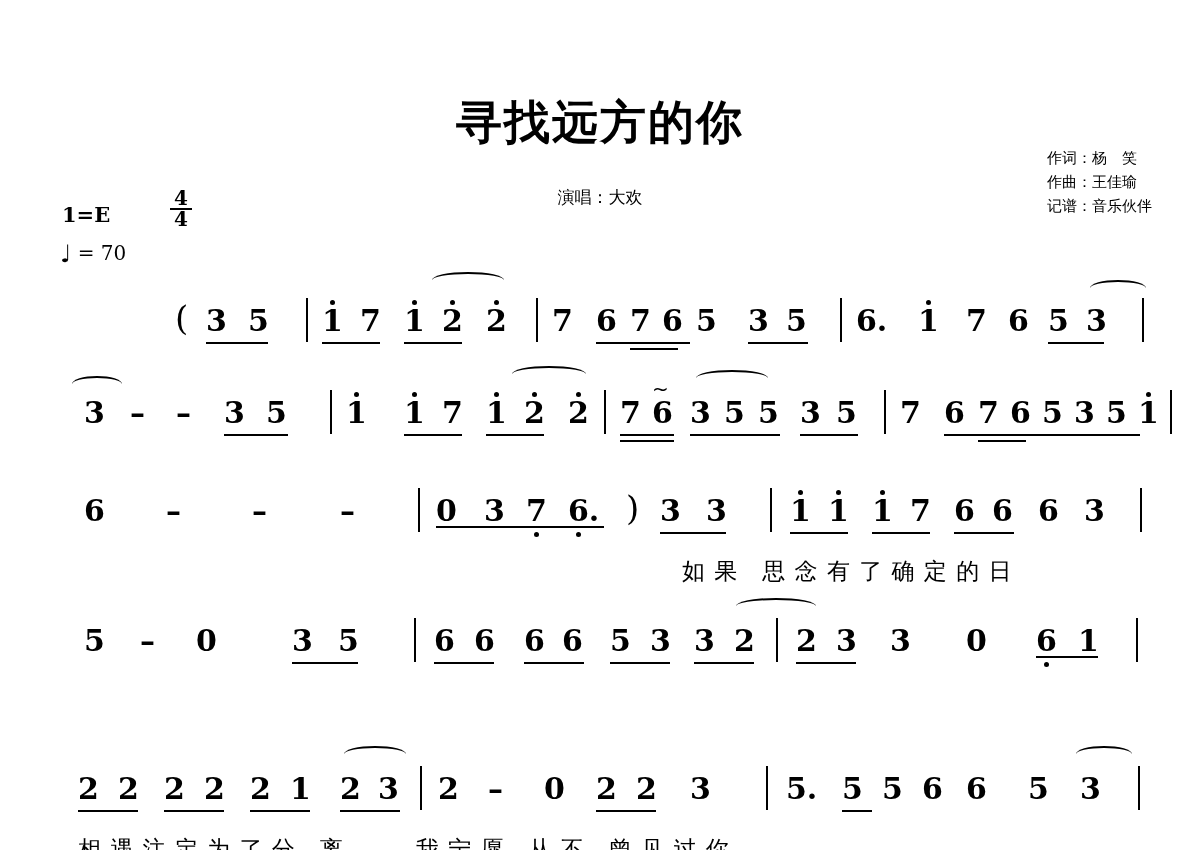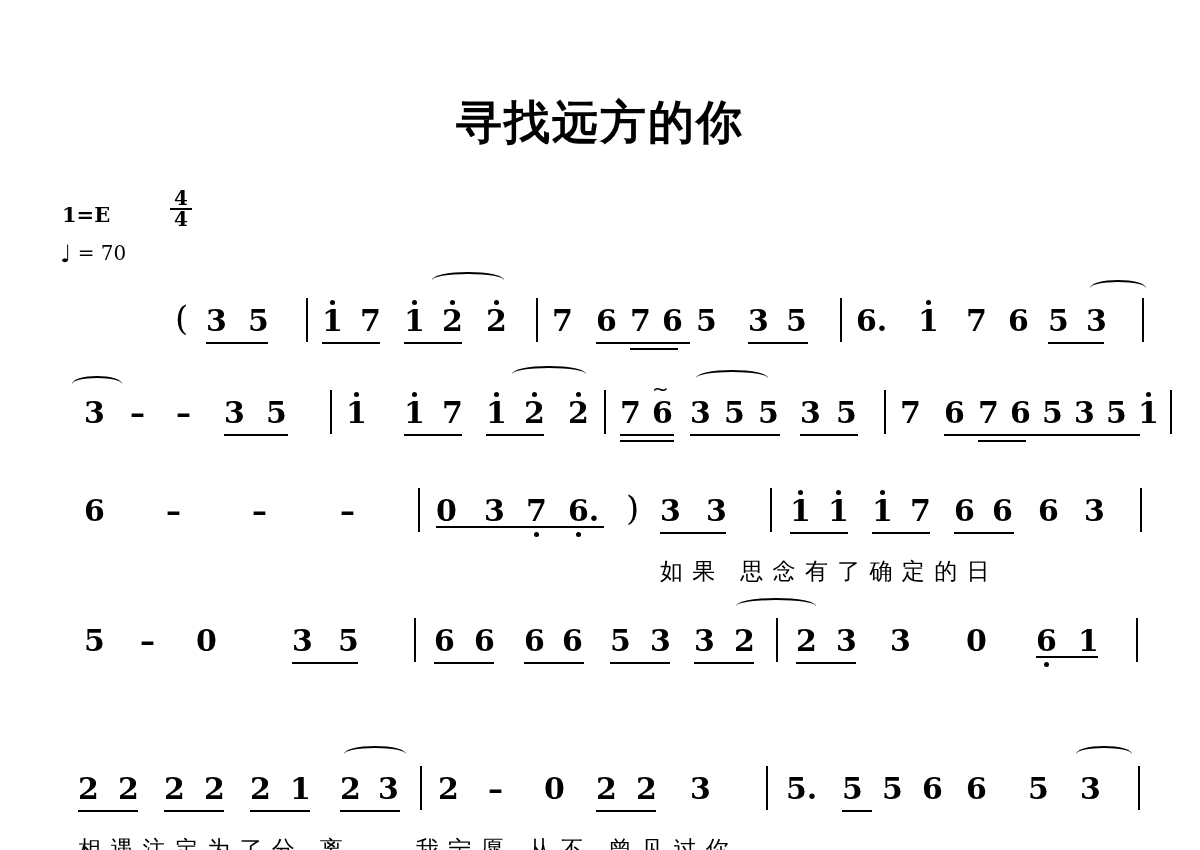--- a/index.html
+++ b/index.html
@@ -163,20 +163,26 @@
     font-size: 34px;
     font-family: "DejaVu Serif", serif;
   }
 </style>
 </head>
 <body>
 
 <div class="sheet">
 
   <div class="title">寻找远方的你</div>
+  <div class="singer">演唱：大欢</div>
+  <div class="credits">
+    <div>作词：杨　笑</div>
+    <div>作曲：王佳瑜</div>
+    <div>记谱：音乐伙伴</div>
+  </div>
 
   <div class="keysig">1=E</div>
   <div class="timesig">
     <span class="num">4</span>
     <span class="bar"></span>
     <span class="num">4</span>
   </div>
   <div class="tempo">
     <span class="qn">♩</span>
     <span></span><span id="tempo-text">= 70</span>
@@ -330,21 +336,21 @@
 
     <span class="note" style="left:954px; top:26px;">6</span>
     <span class="note" style="left:992px; top:26px;">6</span>
     <span class="beam" style="left:954px; top:62px; width:60px;"></span>
 
     <span class="note" style="left:1038px; top:26px;">6</span>
     <span class="note" style="left:1084px; top:26px;">3</span>
 
     <span class="barline" style="left:1140px; top:18px;"></span>
 
-    <span class="lyric" style="left:660px; top:86px;text-align:right;">如 果　思 念 有 了 确 定 的 日</span>
+    <span class="lyric" style="left:682px; top:86px;text-align:right;">如 果　思 念 有 了 确 定 的 日</span>
   </div>
 
   <div class="row" id="r4" style="top:600px;">
     <span class="note" style="left:84px; top:26px;">5</span>
     <span class="note" style="left:140px; top:26px;">–</span>
     <span class="note" style="left:196px; top:26px;">0</span>
     <span class="note" style="left:292px; top:26px;">3</span>
     <span class="note" style="left:338px; top:26px;">5</span>
     <span class="beam" style="left:292px; top:62px; width:66px;"></span>
 

